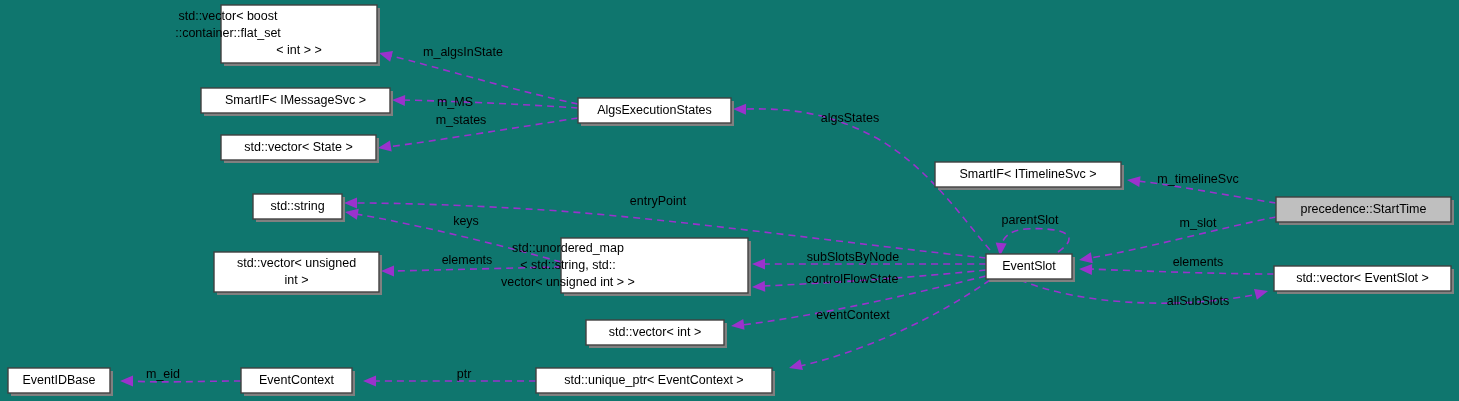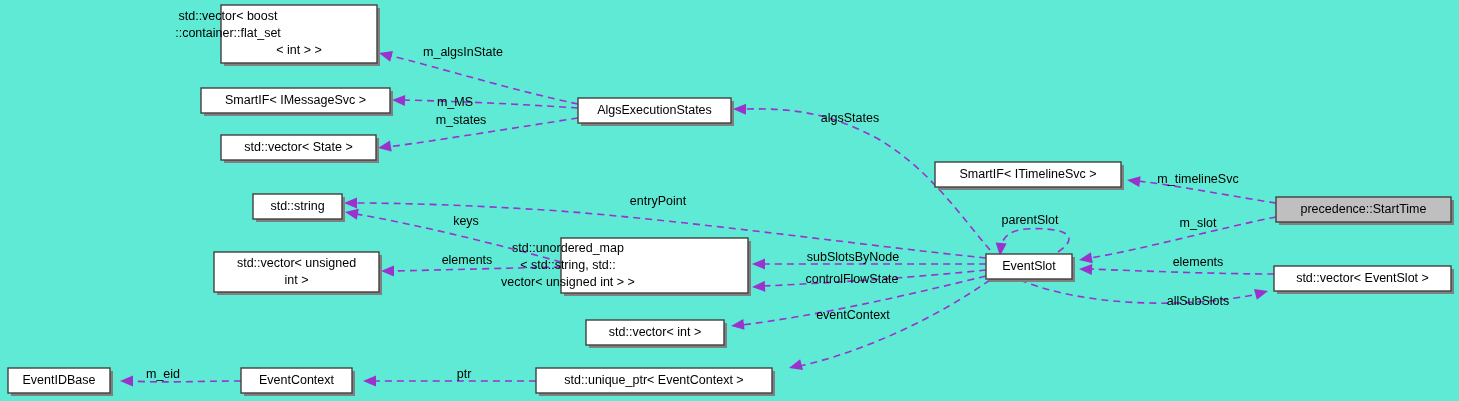--- a/index.html
+++ b/index.html
@@ -7,21 +7,21 @@
     padding: 0;
     background: #ffffff;
   }
   body {
     font-family: "Liberation Sans", sans-serif;
   }
   #diagram-root {
     position: relative;
     width: 1459px;
     height: 401px;
-    background: #5eead4;
+    background: #0f766e;
     overflow: hidden;
   }
   svg.graph {
     position: absolute;
     left: 0;
     top: 0;
     width: 1459px;
     height: 401px;
     display: block;
   }

